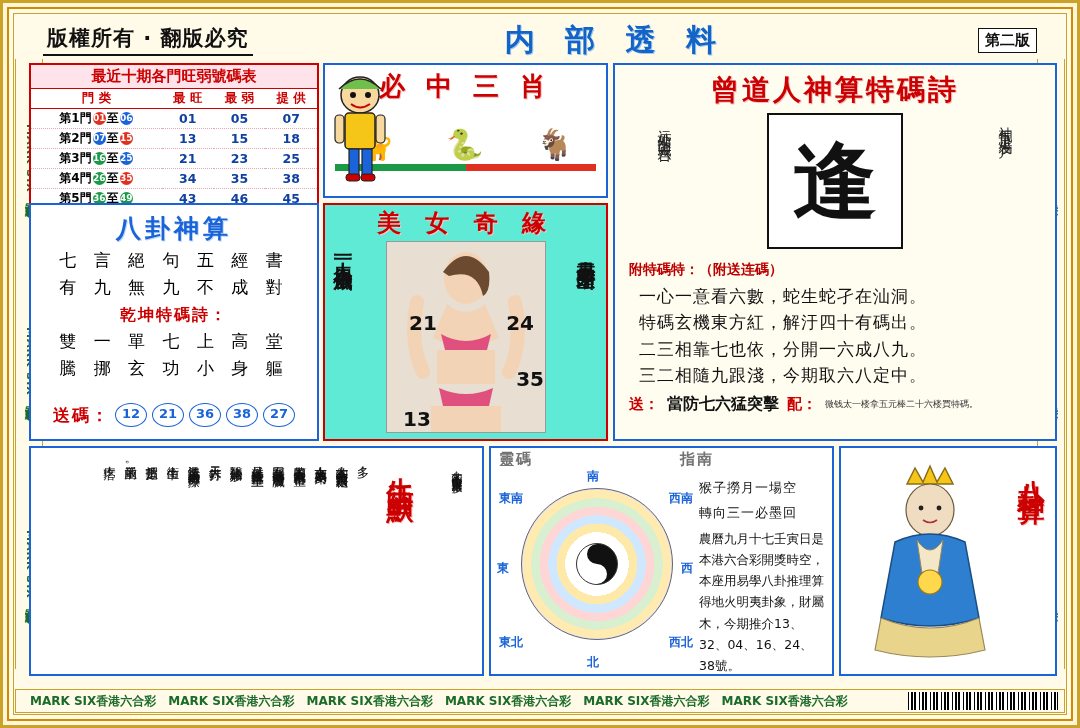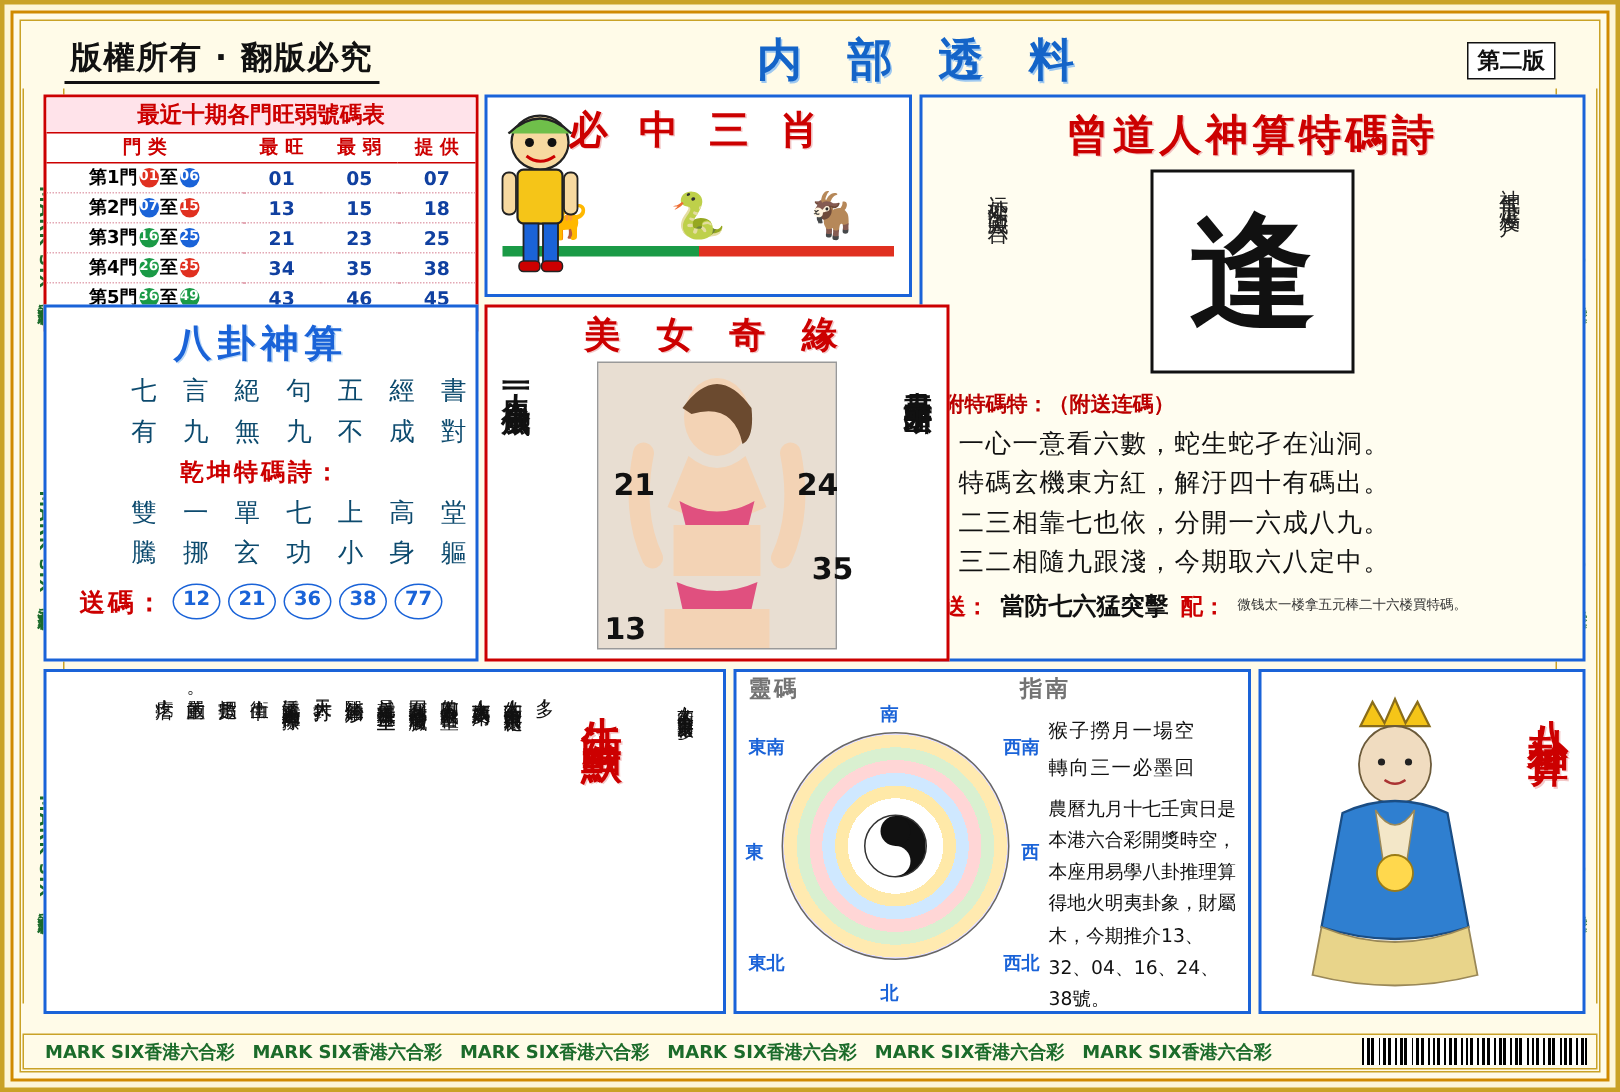--- a/index.html
+++ b/index.html
@@ -154,30 +154,30 @@
   .poem-foot .k{color:#c00;font-weight:bold;font-size:15px;}
   .poem-foot .v{font-weight:bold;font-size:16px;color:#111;}
   .poem-foot .small{font-size:9px;color:#333;line-height:1.1;max-width:180px;}
   
   #qk-box{left:26px;top:200px;width:290px;height:238px;border:2px solid #1a63d8;background:#fff;}
   .qk-title{
     text-align:center;font-size:25px;font-weight:bold;color:#1a63d8;
     letter-spacing:4px;margin-top:7px;text-shadow:1px 1px 0 #bcd8f5;
   }
   .qk-sub{text-align:center;font-size:16px;font-weight:bold;color:#c00;margin-top:6px;letter-spacing:2px;}
-  .qk-line{text-align:right;font-size:17px;color:#0c4a6e;margin-top:4px;letter-spacing:6px;}
-  .qk-send{display:flex;align-items:center;justify-content:center;gap:5px;margin-top:9px;}
+  .qk-line{text-align:center;font-size:17px;color:#000000;margin-top:4px;letter-spacing:6px;}
+  .qk-send{display:flex;align-items:center;justify-content:center;gap:5px;margin-top:23px;}
   .qk-send .lab{font-size:17px;font-weight:bold;color:#c00;letter-spacing:2px;}
   .num-o{
     display:inline-block;min-width:26px;height:22px;line-height:20px;
     border:1.5px solid #1a63d8;border-radius:50%;color:#1a63d8;
     font-size:13px;font-weight:bold;text-align:center;padding:0 2px;
   }
   
-  #girl-box{left:320px;top:200px;width:310px;height:238px;border:2px solid #c00;background:#ffffff;}
+  #girl-box{left:320px;top:200px;width:285px;height:238px;border:2px solid #c00;background:#5eead4;}
   .girl-title{
     text-align:center;font-size:24px;font-weight:bold;color:#c00;
     letter-spacing:8px;margin-top:2px;text-shadow:1px 1px 0 #f3c9c9;
   }
   .girl-inner{position:relative;height:196px;}
   .girl-img{
     position:absolute;left:50%;top:2px;transform:translateX(-50%);
     width:158px;height:190px;border:1px solid #999;
     background:linear-gradient(#efe6dc,#e3d6c8);
     overflow:hidden;
@@ -377,21 +377,21 @@
     <div class="qk-line">有 九 無 九 不 成 對</div>
     <div class="qk-sub">乾坤特碼詩：</div>
     <div class="qk-line">雙 一 單 七 上 高 堂</div>
     <div class="qk-line">騰 挪 玄 功 小 身 軀</div>
     <div class="qk-send">
       <span class="lab">送碼：</span>
       <span class="num-o">12</span>
       <span class="num-o">21</span>
       <span class="num-o">36</span>
       <span class="num-o">38</span>
-      <span class="num-o">77</span>
+      <span class="num-o">27</span>
     </div>
   </div>
 
   <div class="box" id="girl-box">
     <div class="girl-title">美 女 奇 緣</div>
     <div class="girl-inner">
       <div class="girl-v left" style="writing-mode:vertical-rl;">一人一馬很威風</div>
       <div class="girl-img">
         <svg viewBox="0 0 158 190" width="158" height="190">
           <rect width="158" height="190" fill="#e8ded2"></rect>

